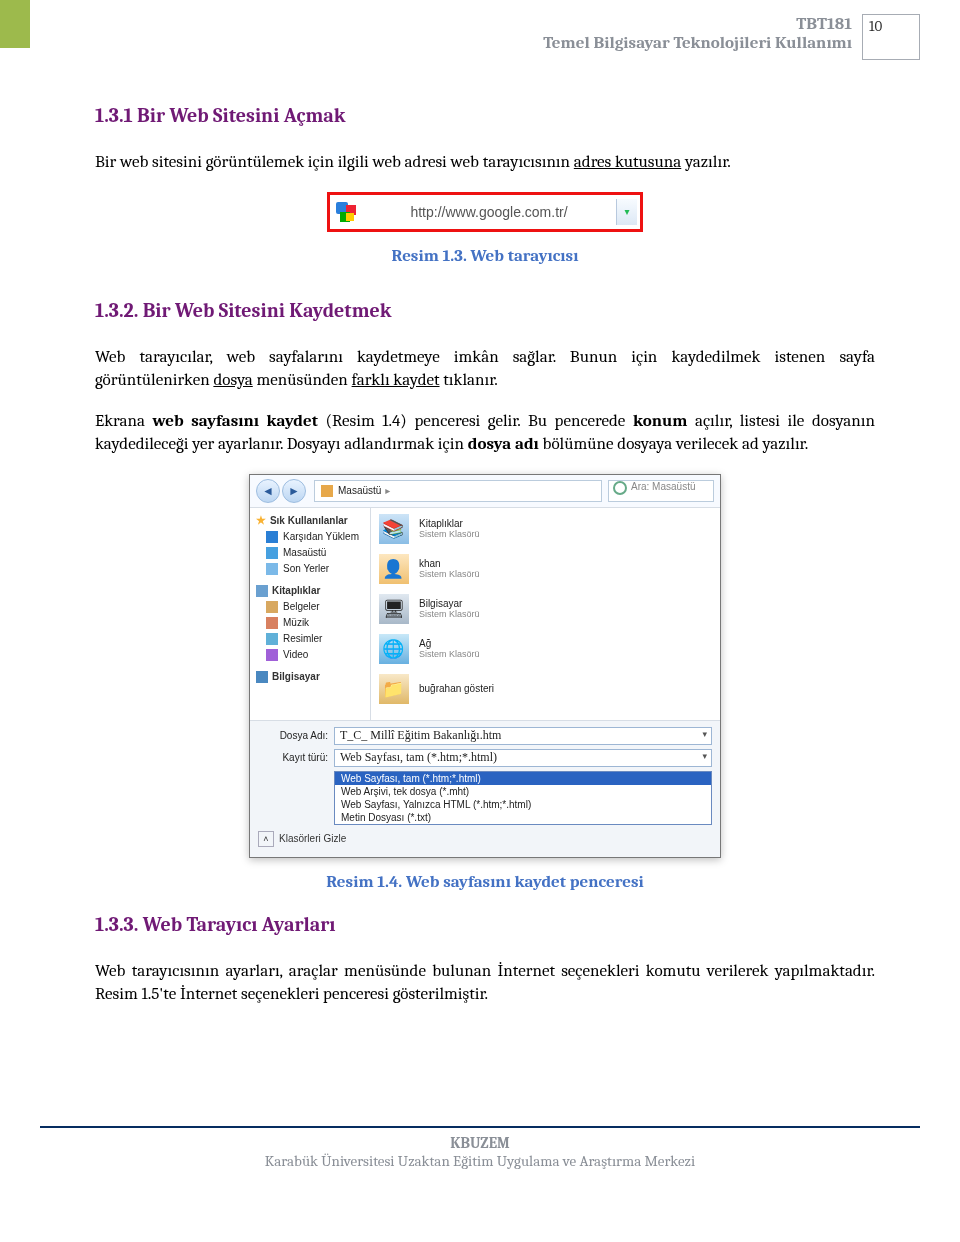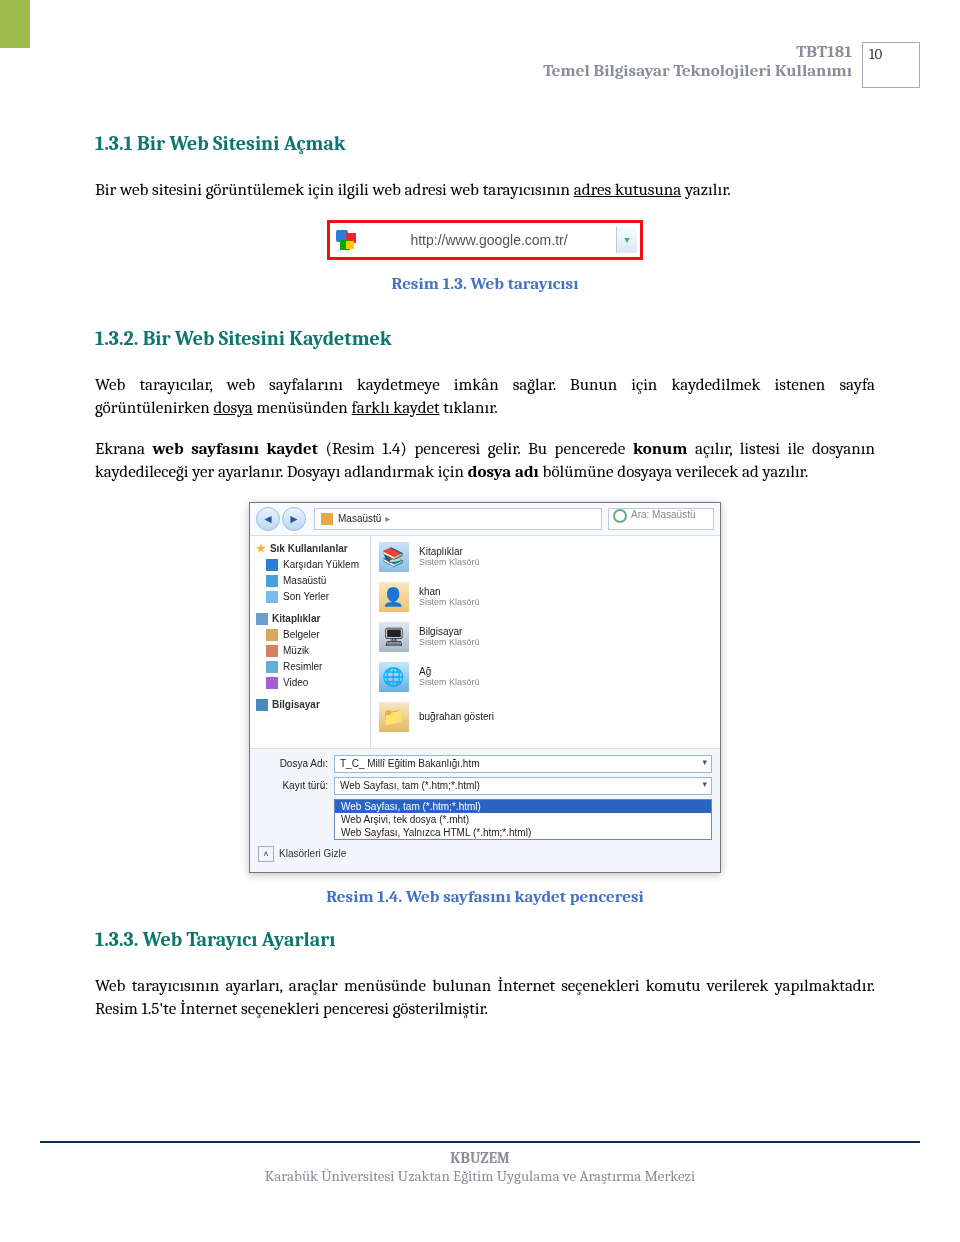--- a/index.html
+++ b/index.html
@@ -6,22 +6,22 @@
     margin: 0;
     padding: 0;
     font-family: Cambria, Georgia, serif;
     background: #ffffff;
     width: 960px;
     color: #000;
     position: relative;
   }
   .page {
     width: 880px;
-    margin: 12px auto;
-    padding: 16px 40px;
+    margin: 0 auto;
+    padding: 0 40px;
   }
   .header-row {
     display: flex;
     align-items: flex-start;
   }
   .green-tab {
     position: absolute;
     left: 0;
     top: 0;
     width: 30px;
@@ -56,21 +56,21 @@
     justify-content: flex-start;
     padding: 2px 6px;
     color: #333;
     font-size: 15px;
   }
   .content {
     padding: 10px 0 0 55px;
     width: 780px;
   }
   h3.section {
-    color: #0f766e;
+    color: #701a75;
     font-family: Cambria, Georgia, serif;
     font-weight: bold;
     font-size: 20px;
     margin: 34px 0 24px 0;
   }
   p.body {
     font-size: 17px;
     line-height: 1.35;
     text-align: justify;
     margin: 0 0 18px 0;
@@ -203,21 +203,21 @@
     border-top:1px solid #d7dde5;
     background:#f2f5f9;
     padding:6px 8px 10px 8px;
   }
   .formrow{
     display:flex;align-items:center;margin-bottom:4px;
   }
   .formrow .lbl{width:70px;text-align:right;padding-right:6px;font-size:10px;}
   .formrow .field{
     flex:1;border:1px solid #9db6d4;background:#fff;height:16px;display:flex;align-items:center;
-    padding:0 5px;font-size:10px;
+    padding:0 5px;font-size:12px;font-family:Liberation Serif, serif;
   }
   .formrow .field.dd{position:relative;}
   .formrow .field.dd:after{content:"▾";position:absolute;right:4px;top:1px;color:#555;font-size:9px;}
   .dropdown-open{
     margin-left:76px;border:1px solid #6a8ac0;background:#fff;
   }
   .dropdown-open .opt{padding:1px 6px;font-size:10px;}
   .dropdown-open .opt.sel{background:#2a63c1;color:#fff;}
   .hide-folders{
     display:flex;align-items:center;margin-top:6px;color:#333;
@@ -391,20 +391,21 @@
           <div class="formrow">
             <div class="lbl">Kayıt türü:</div>
             <div class="field dd">
                 <span>Web Sayfası, tam (*.htm;*.html)</span>
               </div>
           </div>
           <div class="dropdown-open">
             <div class="opt sel">Web Sayfası, tam (*.htm;*.html)</div>
             <div class="opt">Web Arşivi, tek dosya (*.mht)</div>
             <div class="opt">Web Sayfası, Yalnızca HTML (*.htm;*.html)</div>
+            <div class="opt">Metin Dosyası (*.txt)</div>
           </div>
           <div class="hide-folders">
             <span class="chev">˄</span>
             <span>Klasörleri Gizle</span>
           </div>
         </div>
       </div>
     </div>
     <div class="caption">Resim 1.4. Web sayfasını kaydet penceresi</div>
 

